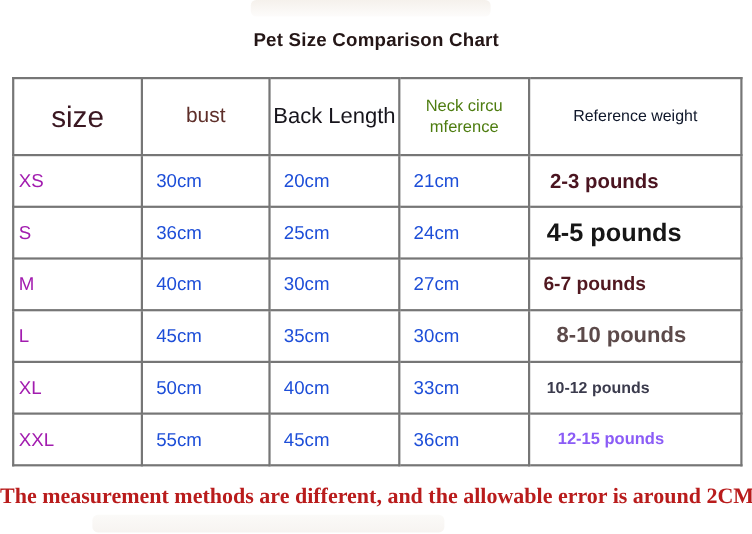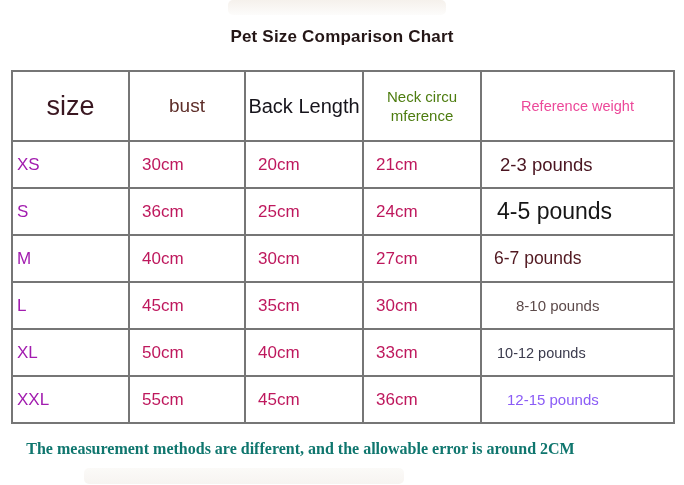--- a/index.html
+++ b/index.html
@@ -17,40 +17,40 @@
     font-size:17px;font-weight:bold;color:#241616;letter-spacing:.2px;
   }
   table.size-chart{
     position:absolute;left:11px;top:70px;width:662px;
     border-collapse:collapse;table-layout:fixed;
   }
   .size-chart th,.size-chart td{
     border:2px solid #767676;vertical-align:middle;overflow:hidden;
   }
   .size-chart th{height:68px;text-align:center;font-weight:normal;padding:0;}
-  .size-chart td{height:43px;text-align:left;font-size:17px;color:#be185d;}
+  .size-chart td{height:43px;text-align:left;font-size:17px;color:#1d4ed8;}
   col.c1{width:117px}col.c2{width:116px}col.c3{width:118px}col.c4{width:118px}col.c5{width:193px}
   .h-size{font-size:27px;color:#3a1721;}
   .h-bust{font-size:19px;color:#5e2e29;margin-top:28px;}
   .h-back{font-size:20px;color:#16141b;}
   .h-neck{font-size:15px;color:#4d7c0f;line-height:1.3;white-space:pre-line;}
-  .h-weight{font-size:14.5px;color:#ec4899;}
+  .h-weight{font-size:14.5px;color:#0f172a;}
   td.c-size{padding-left:4px;color:#a21caf;}
   td.c-cm{padding-left:12px;}
-  td.c-weight{font-weight:normal;white-space:nowrap;}
+  td.c-weight{font-weight:bold;white-space:nowrap;}
   tbody tr:nth-child(1) td.c-weight{font-size:18.5px;padding-left:18px;}
   tbody tr:nth-child(2) td.c-weight{font-size:23px;padding-left:15px;}
   tbody tr:nth-child(3) td.c-weight{font-size:17.5px;padding-left:12px;}
-  tbody tr:nth-child(4) td.c-weight{font-size:15px;padding-left:34px;}
+  tbody tr:nth-child(4) td.c-weight{font-size:20px;padding-left:24px;}
   tbody tr:nth-child(5) td.c-weight{font-size:14.5px;padding-left:15px;}
   tbody tr:nth-child(6) td.c-weight{font-size:15px;padding-left:25px;}
   .footnote{
     position:absolute;top:440px;left:0;width:601px;text-align:center;
     font-family:"Liberation Serif","DejaVu Serif",serif;
-    font-weight:bold;font-size:16px;color:#0f766e;white-space:nowrap;
+    font-weight:bold;font-size:20px;color:#b91c1c;white-space:nowrap;
   }
 </style>
 </head>
 <body>
 
 <div class="shadow-blob blob-top"></div>
 
 <div class="page-title">Pet Size Comparison Chart</div>
 
 <table class="size-chart">

